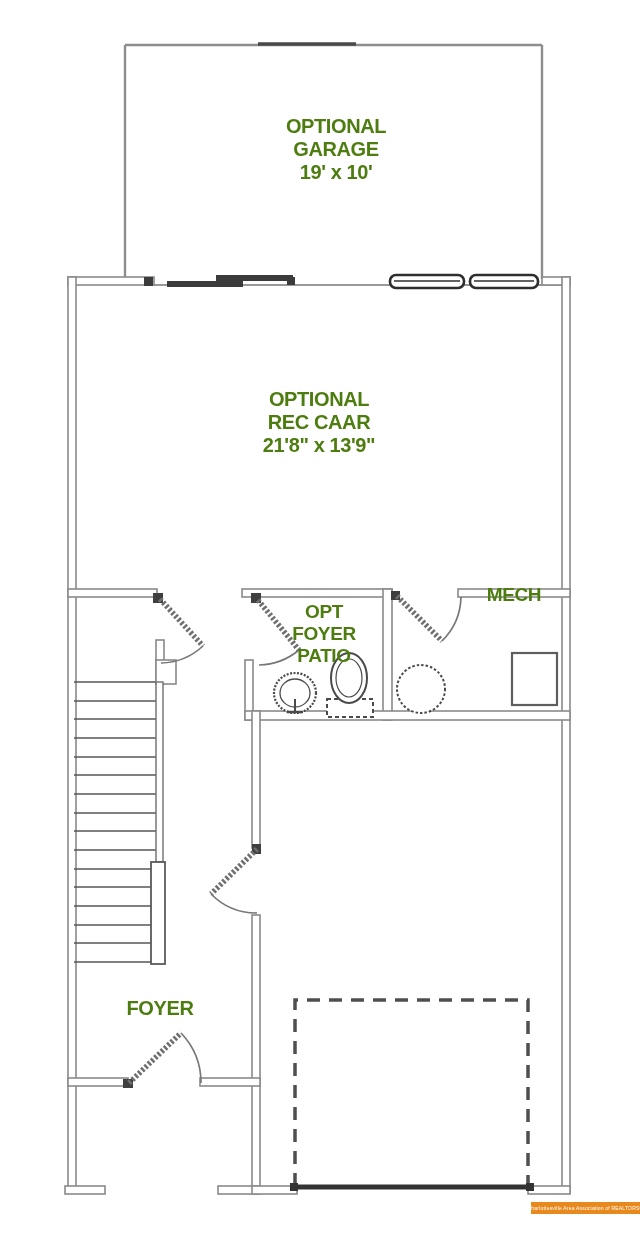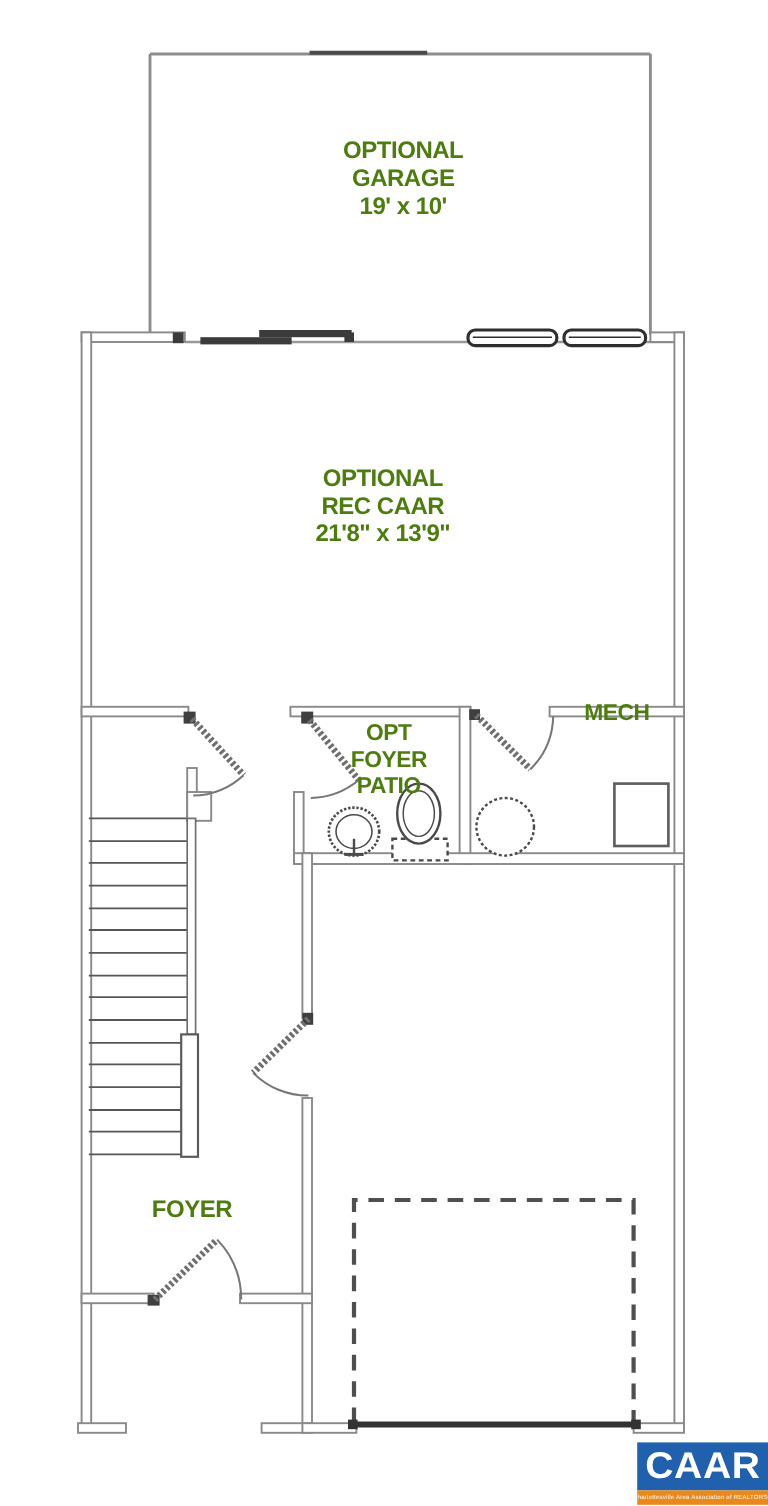--- a/index.html
+++ b/index.html
@@ -165,21 +165,18 @@
 <div class="room-label small" style="left:514px;top:584px;">
   <div>MECH</div>
 </div>
 
 
 <div class="room-label" style="left:160px;top:997px;">
   <div>FOYER</div>
 </div>
 
 <div class="logo">
-  <div class="logo-blue">
-    <span class="logo-text">CAAR</span>
-  </div>
   <div class="logo-orange">
     <span class="logo-tagline">Charlottesville Area Association of REALTORS®</span>
   </div>
 </div>
 
 </div>
 
 </body></html>

